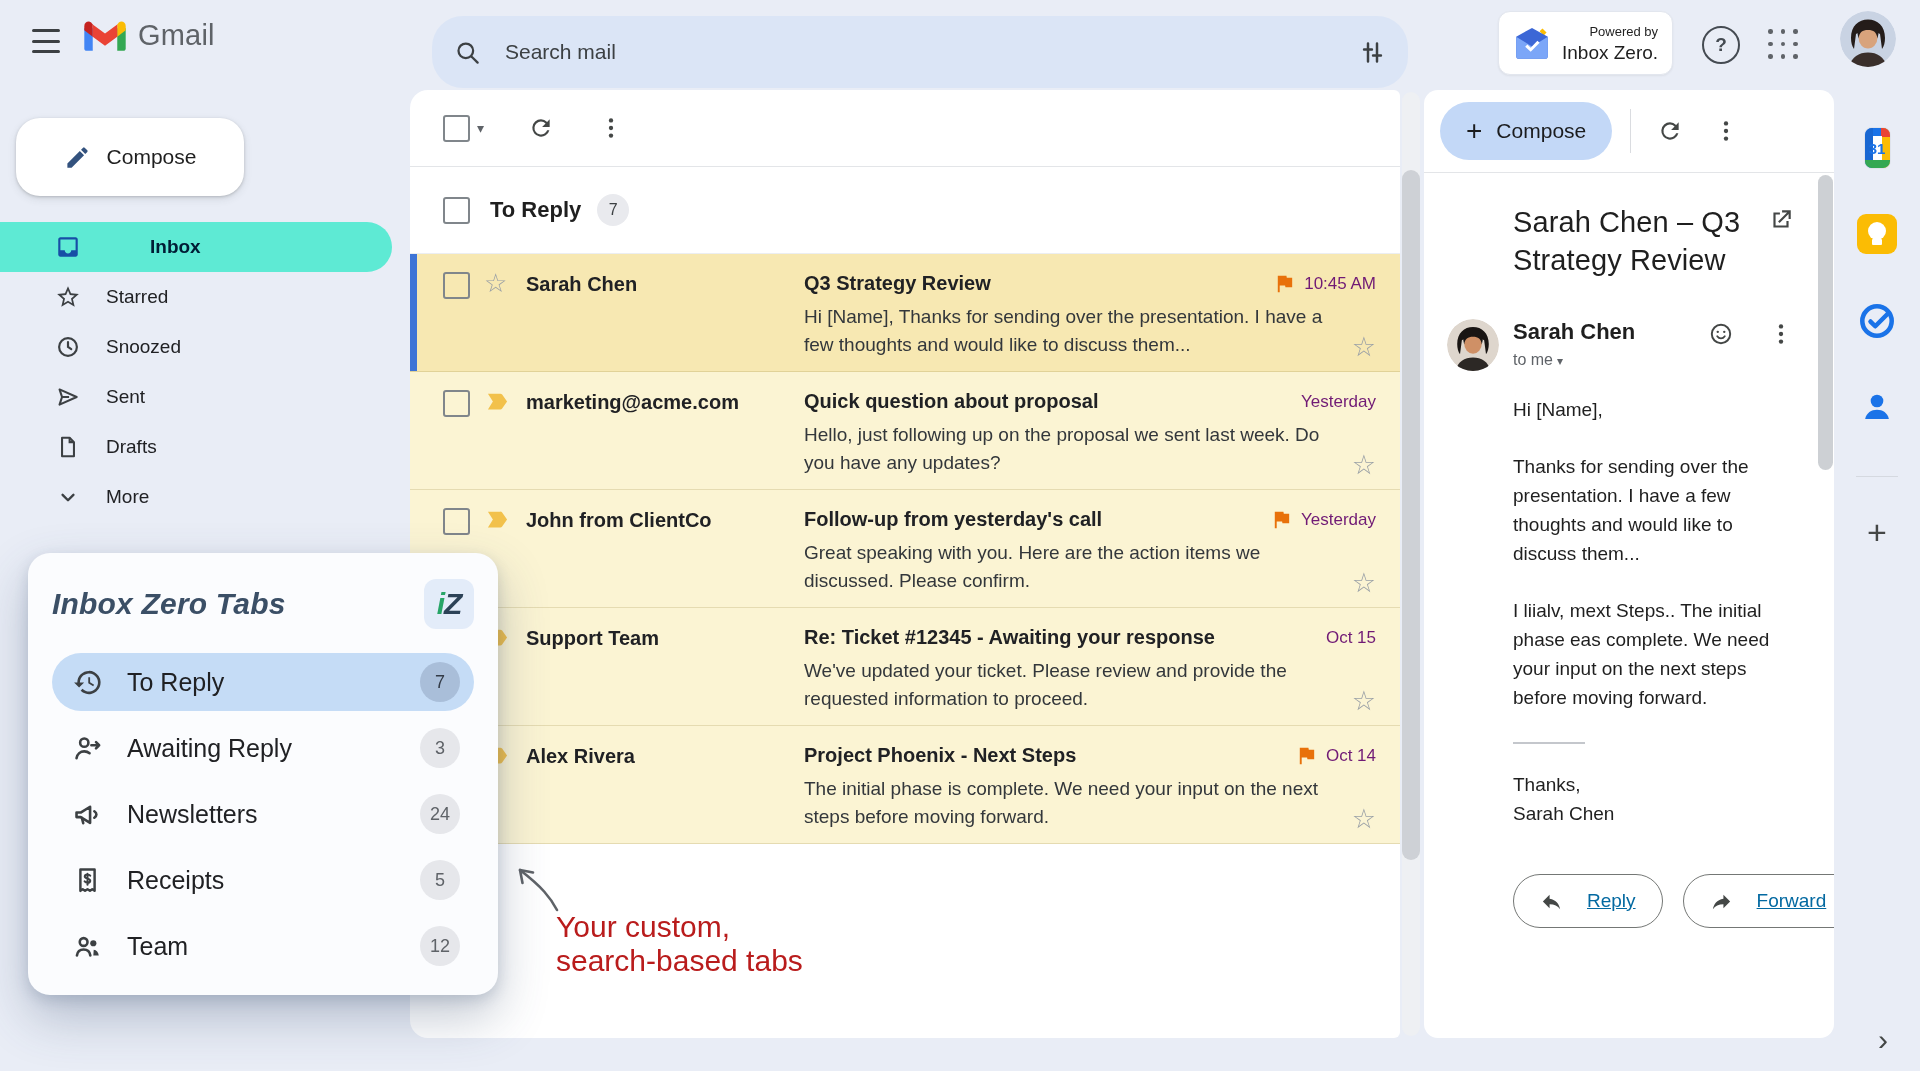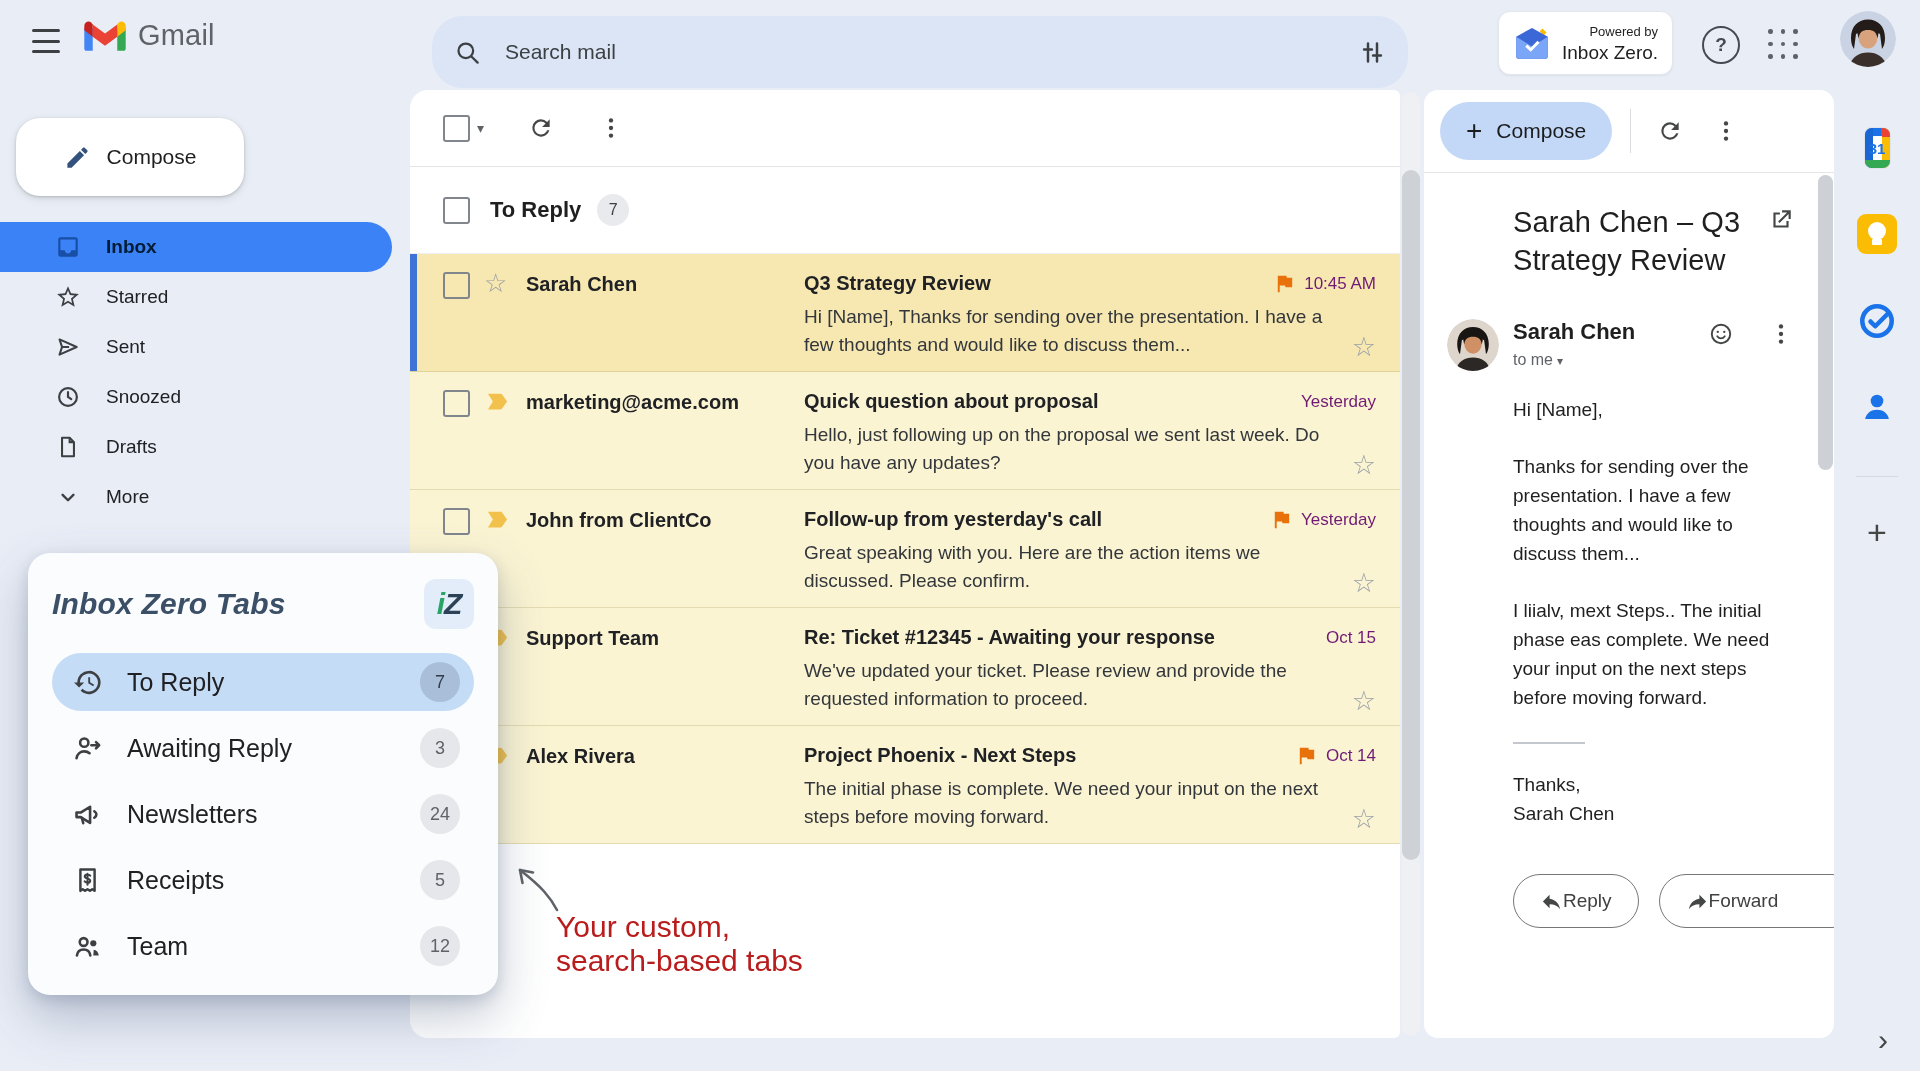--- a/index.html
+++ b/index.html
@@ -41,21 +41,21 @@
   .lsb{position:absolute;left:0;top:90px;width:410px;bottom:0;}
   .compose-main{
     position:absolute;left:16px;top:28px;width:228px;height:78px;background:#fff;border-radius:24px;
     display:flex;align-items:center;justify-content:center;gap:16px;cursor:pointer;
     box-shadow:0 1px 3px rgba(60,64,67,.25),0 3px 8px rgba(60,64,67,.12);
   }
   .compose-main .lbl{font-size:21px;font-weight:500;}
   .nav{position:absolute;left:0;top:132px;width:392px;}
   .nav-item{height:50px;display:flex;align-items:center;padding-left:55px;cursor:pointer;border-radius:0 25px 25px 0;}
   .nav-item .nlbl{margin-left:25px;font-size:19px;color:#202124;}
-  .nav-item.sel{background:#3b82f6;}
+  .nav-item.sel{background:#5eead4;gap:44px;}
   .nav-item.sel .nlbl{font-weight:700;color:#001d35;}
   .nav-ic{width:26px;height:26px;color:#3c4043;}
   .nav-item.sel .nav-ic{color:#174ea6;}
 
   
   .iz{
     position:absolute;left:28px;top:553px;width:470px;height:442px;background:#fbfcfe;border-radius:22px;z-index:40;
     box-shadow:0 22px 50px rgba(55,75,110,.30),0 5px 14px rgba(55,75,110,.18);
     padding:26px 24px;box-sizing:border-box;
   }
@@ -126,21 +126,21 @@
   .d-tome{font-size:16px;color:#5f6368;margin-top:6px;cursor:pointer;}
   .d-tome .caret{margin-left:4px;font-size:12px;}
   .sender-ics{position:absolute;right:16px;top:2px;display:flex;gap:34px;}
   .sender-ics .tb-ic{width:26px;height:26px;}
   .d-body{margin-top:26px;}
   .mail-p{font-size:19px;line-height:29px;color:#1f1f1f;margin:0 0 28px 0;max-width:276px;}
   .sig-div{width:72px;border-top:2px solid #c4c7cc;margin:30px 0 26px 0;}
   .sig-line{font-size:19px;line-height:29px;}
   .d-btns{display:flex;gap:20px;margin-top:46px;flex-wrap:nowrap;}
   .pill-btn{height:54px;border:1px solid #747775;border-radius:27px;background:#fff;display:inline-flex;align-items:center;
-    gap:0;padding:0 26px;font-size:19px;font-weight:500;color:#404040;cursor:pointer;flex:none;box-sizing:border-box;}
+    gap:24px;padding:0 26px;font-size:19px;font-weight:500;color:#0369a1;cursor:pointer;flex:none;box-sizing:border-box;text-decoration:underline;}
   .pill-btn.fwd{min-width:200px;}
   .pill-btn .bic{width:23px;height:23px;color:#444746;}
   .d-thumb{position:absolute;right:1px;top:85px;width:15px;height:295px;background:#cdd0d4;border-radius:8px;}
 
   
   .rail{position:absolute;right:0;top:90px;width:86px;bottom:0;display:flex;flex-direction:column;align-items:center;}
   .rail-item{margin-top:0;margin-bottom:46px;cursor:pointer;}
   .cal{width:25px;height:40px;border-radius:7px;position:relative;background:#fff;overflow:hidden;margin-top:38px;
     box-shadow:0 0 0 1px rgba(0,0,0,.04);}
   .cal .top{position:absolute;left:0;top:0;right:0;height:8px;background:#1a73e8;}
@@ -349,29 +349,29 @@
     <span class="nlbl">Inbox</span>
   </div>
       <div class="nav-item">
     <svg class="nav-ic" viewBox="0 0 24 24">
           <use href="#sym-star"></use>
         </svg>
     <span class="nlbl">Starred</span>
   </div>
       <div class="nav-item">
     <svg class="nav-ic" viewBox="0 0 24 24">
-          <use href="#sym-send"></use>
-        </svg>
-    <span class="nlbl">Sent</span>
+          <use href="#sym-clock"></use>
+        </svg>
+    <span class="nlbl">Snoozed</span>
   </div>
       <div class="nav-item">
     <svg class="nav-ic" viewBox="0 0 24 24">
-          <use href="#sym-clock"></use>
-        </svg>
-    <span class="nlbl">Snoozed</span>
+          <use href="#sym-send"></use>
+        </svg>
+    <span class="nlbl">Sent</span>
   </div>
       <div class="nav-item">
     <svg class="nav-ic" viewBox="0 0 24 24">
           <use href="#sym-draft"></use>
         </svg>
     <span class="nlbl">Drafts</span>
   </div>
       <div class="nav-item">
     <svg class="nav-ic" viewBox="0 0 24 24">
           <use href="#sym-chevron-down"></use>

